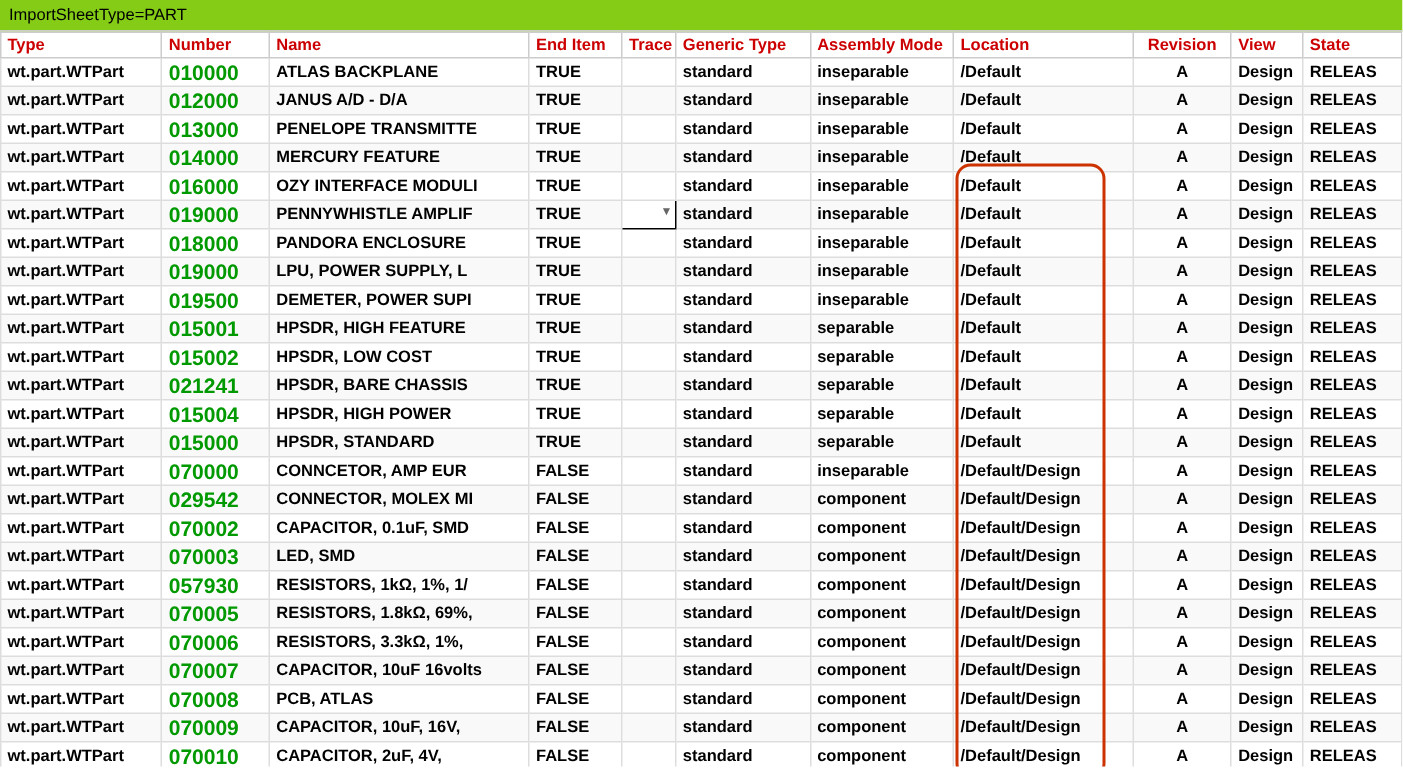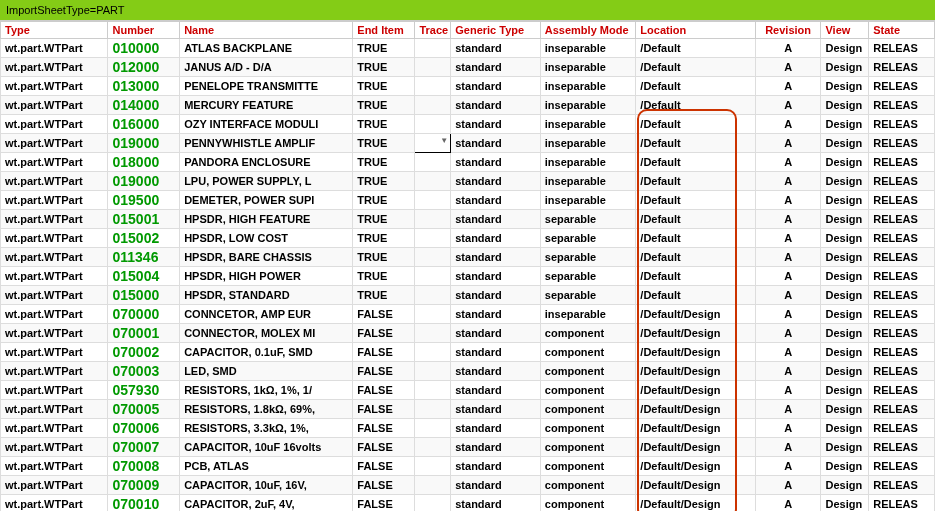--- a/index.html
+++ b/index.html
@@ -265,21 +265,21 @@
           <td class="col-trace"></td>
           <td class="col-generictype">standard</td>
           <td class="col-assemblymode">separable</td>
           <td class="col-location">/Default</td>
           <td class="col-revision">A</td>
           <td class="col-view">Design</td>
           <td class="col-state">RELEAS</td>
         </tr>
         <tr>
           <td class="col-type">wt.part.WTPart</td>
-          <td class="col-number number-cell">011346</td>
+          <td class="col-number number-cell">021241</td>
           <td class="col-name">HPSDR, BARE CHASSIS</td>
           <td class="col-enditem">TRUE</td>
           <td class="col-trace"></td>
           <td class="col-generictype">standard</td>
           <td class="col-assemblymode">separable</td>
           <td class="col-location">/Default</td>
           <td class="col-revision">A</td>
           <td class="col-view">Design</td>
           <td class="col-state">RELEAS</td>
         </tr>
@@ -317,21 +317,21 @@
           <td class="col-trace"></td>
           <td class="col-generictype">standard</td>
           <td class="col-assemblymode">inseparable</td>
           <td class="col-location">/Default/Design</td>
           <td class="col-revision">A</td>
           <td class="col-view">Design</td>
           <td class="col-state">RELEAS</td>
         </tr>
         <tr>
           <td class="col-type">wt.part.WTPart</td>
-          <td class="col-number number-cell">070001</td>
+          <td class="col-number number-cell">029542</td>
           <td class="col-name">CONNECTOR, MOLEX MI</td>
           <td class="col-enditem">FALSE</td>
           <td class="col-trace"></td>
           <td class="col-generictype">standard</td>
           <td class="col-assemblymode">component</td>
           <td class="col-location">/Default/Design</td>
           <td class="col-revision">A</td>
           <td class="col-view">Design</td>
           <td class="col-state">RELEAS</td>
         </tr>

